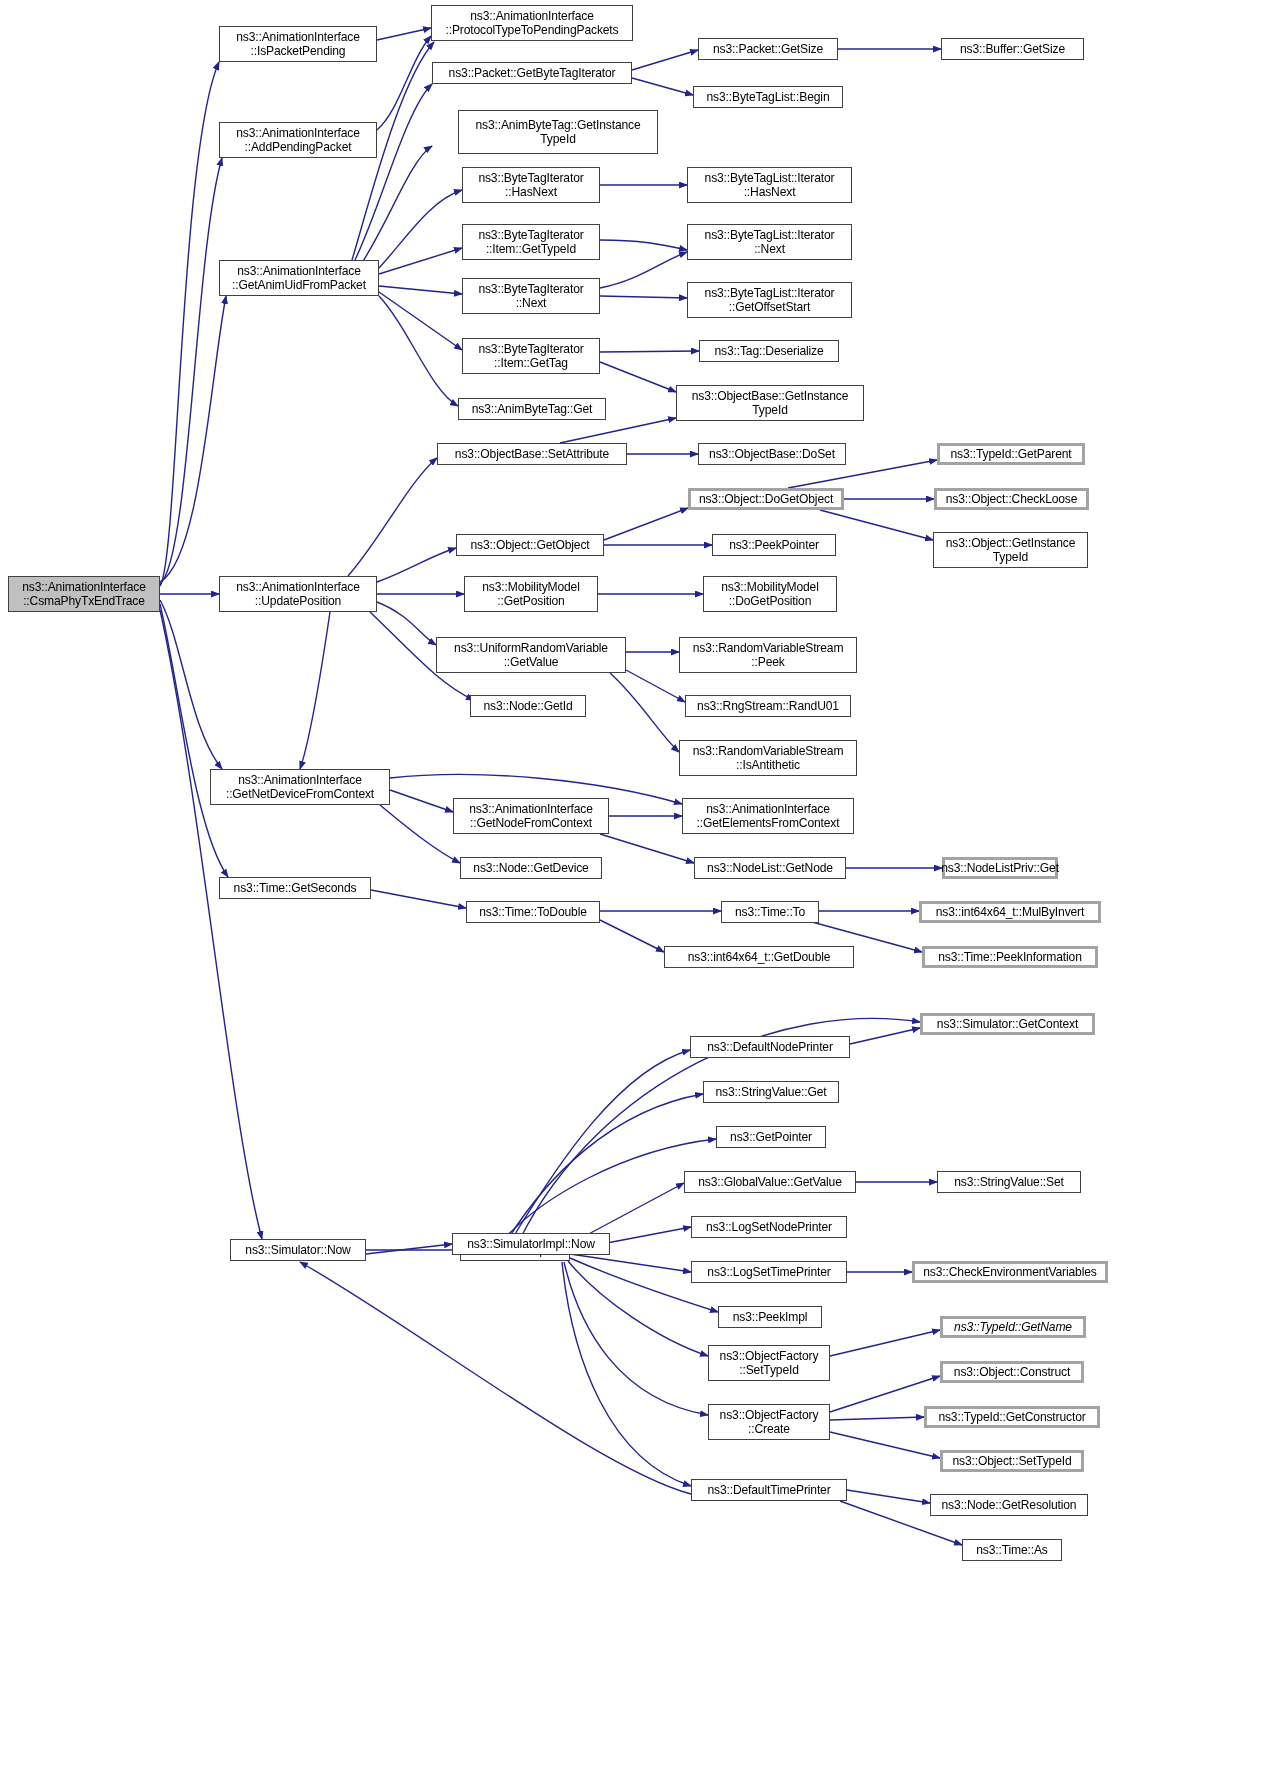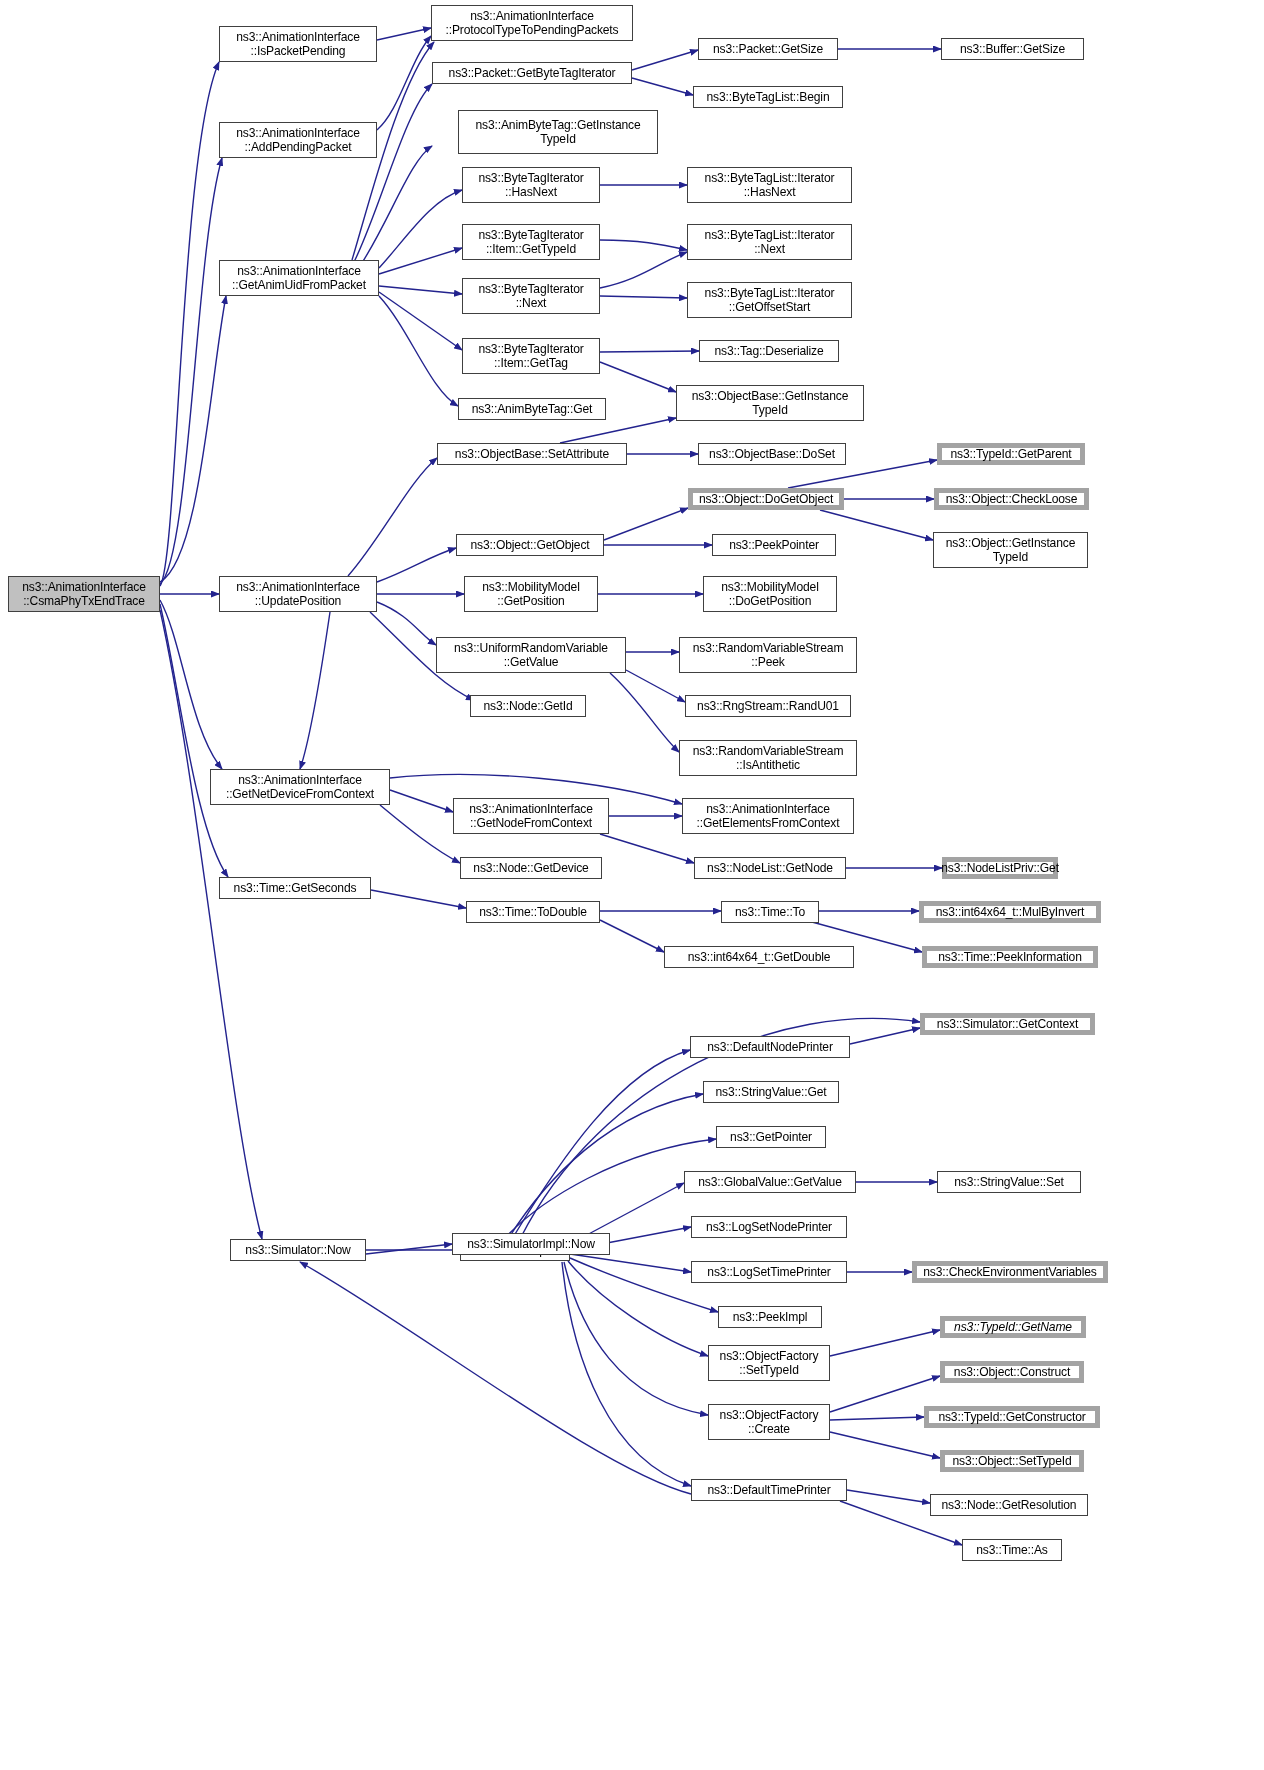--- a/index.html
+++ b/index.html
@@ -35,21 +35,21 @@
     border: 1px solid #404040;
     color: #000000;
     font-size: 12.1px;
     line-height: 14.2px;
     letter-spacing: -0.15px;
     white-space: pre-line;
     padding: 0 3px;
     cursor: pointer;
   }
   .node.red {
-    border: 5px solid #a3a3a3;
+    border: 3px solid #a3a3a3;
   }
   .node.root {
     background: #c0c0c0;
     border: 1px solid #404040;
   }
 </style>
 </head>
 <body>
 
 <div id="canvas">

